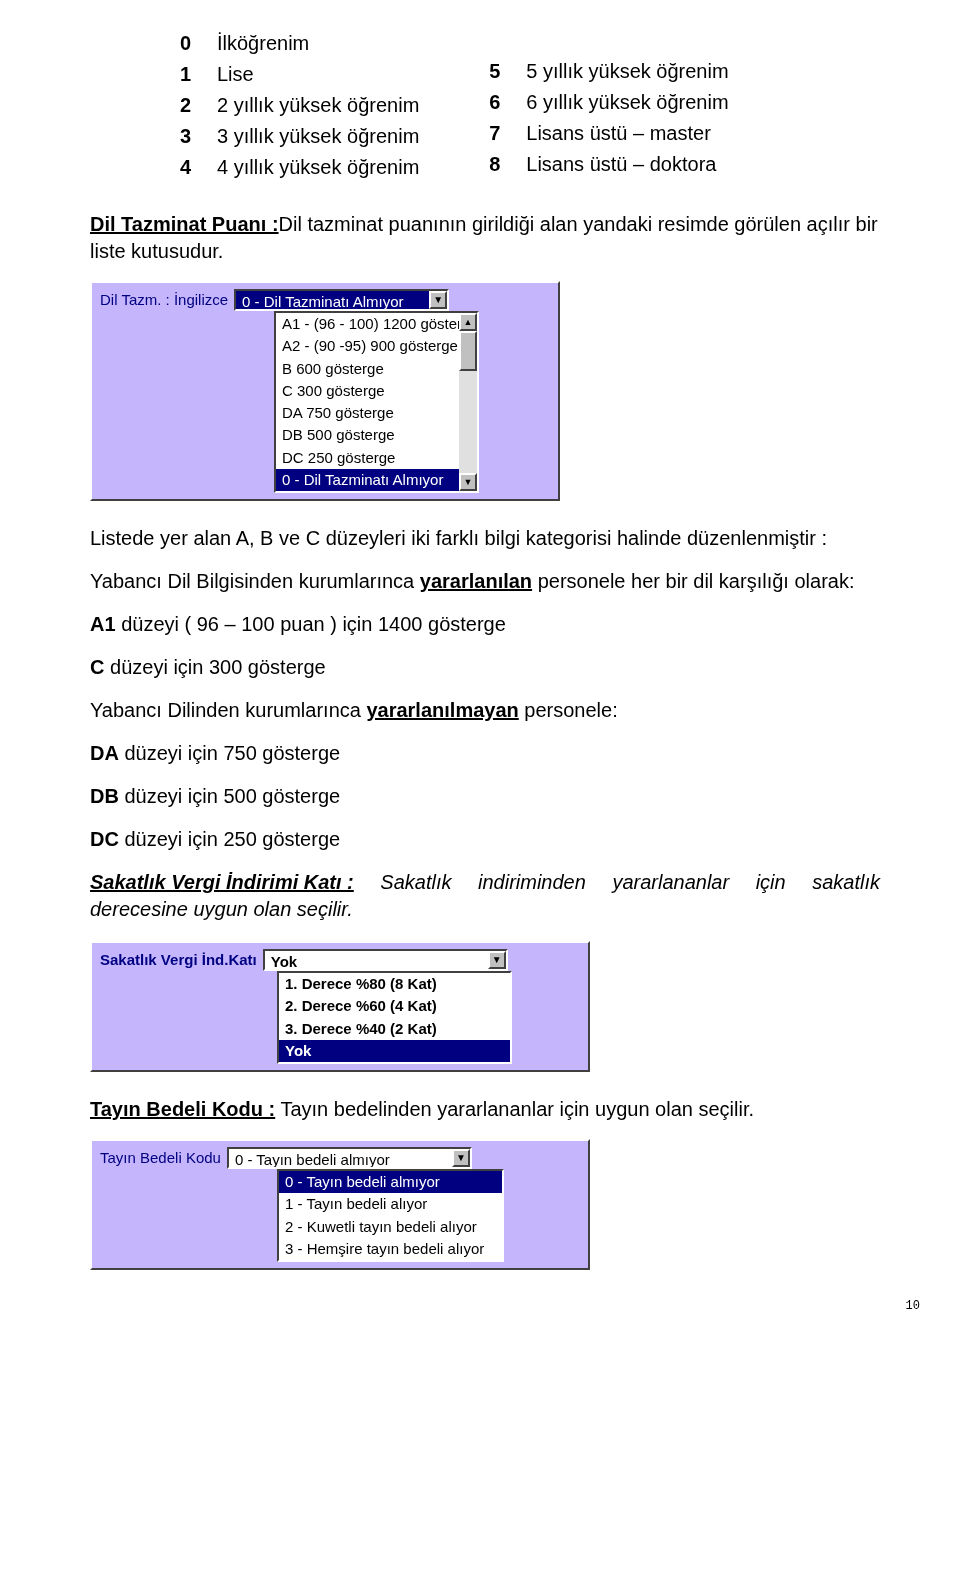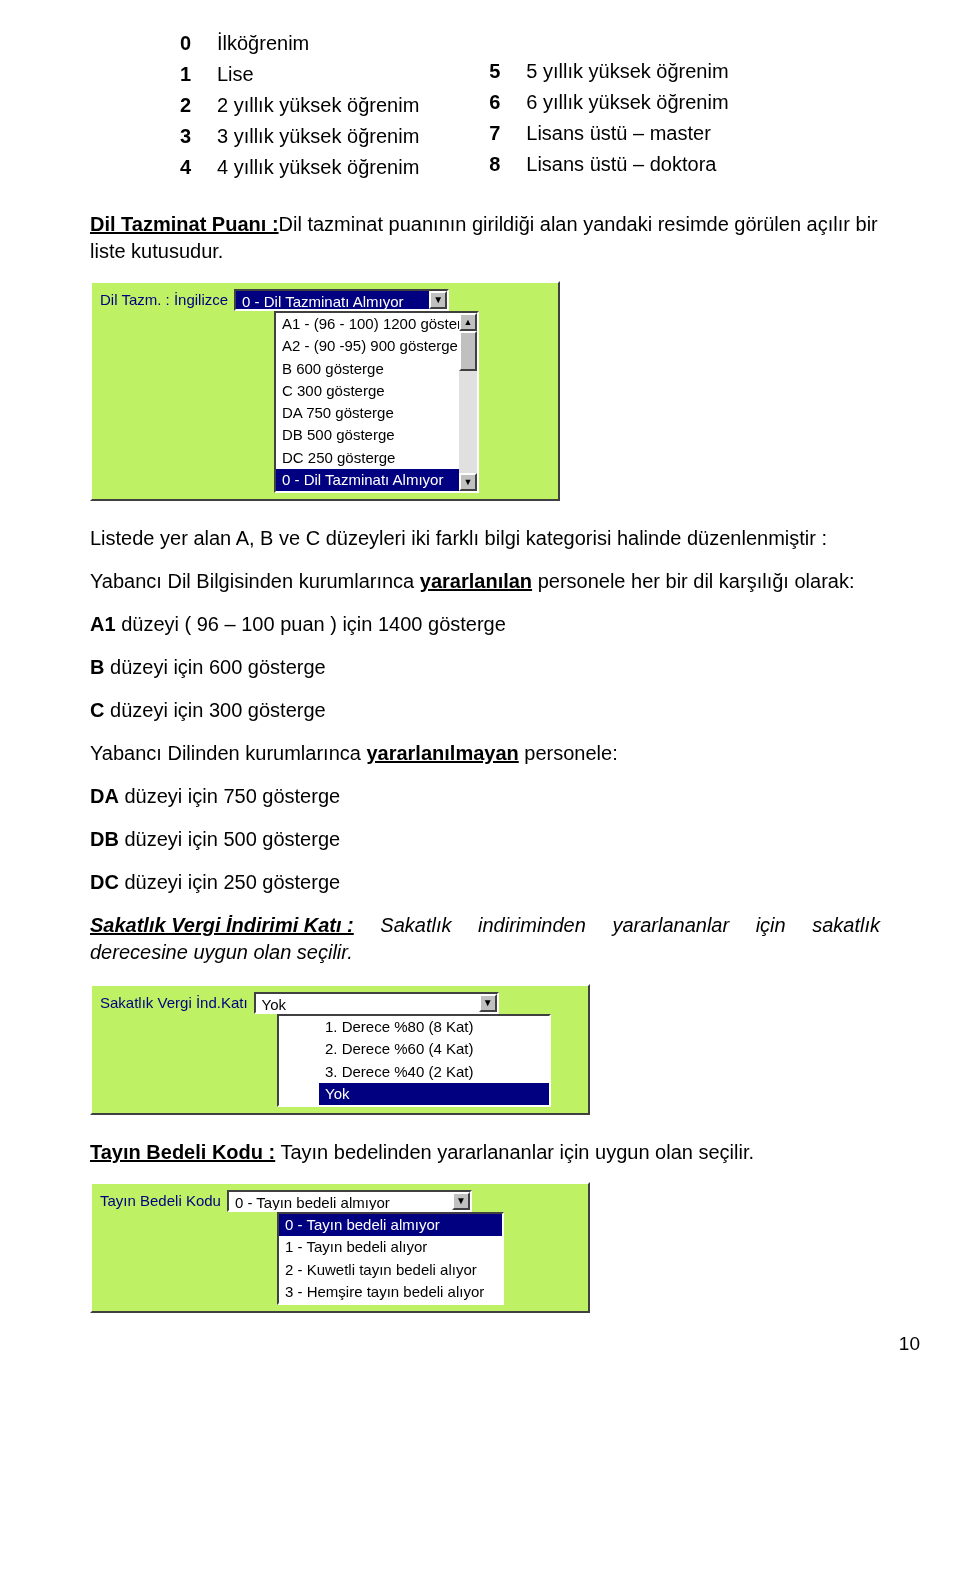--- a/index.html
+++ b/index.html
@@ -36,21 +36,21 @@
 
   
   .para { margin: 0 0 16px 0; }
   .para2 { margin: 0 0 18px 0; text-align: justify; font-style: italic; }
   .bold { font-weight: bold; }
   .underline { text-decoration: underline; }
   .justify-line { display: flex; justify-content: space-between; }
 
   
   .winbox {
-    background: #bef264;
+    background: #c4b5fd;
     border: 2px solid;
     border-color: #ffffff #404040 #404040 #ffffff;
     padding: 6px 8px;
     font-family: "MS Sans Serif", Tahoma, Arial, sans-serif;
     font-size: 15px;
     color: #000080;
     margin-left: -90px;
     margin-bottom: 24px;
   }
   .winrow {
@@ -134,34 +134,35 @@
     height: 40px;
     background: #c0c0c0;
     border: 2px solid;
     border-color: #ffffff #404040 #404040 #ffffff;
   }
 
   .winbox.w1 { width: 470px; }
   .winbox.w1 .combo { width: 215px; }
   .winbox.w1 .listbox { width: 205px; margin-left: 174px; padding-right: 18px; }
 
-  .winbox.w2 { width: 500px; }
+  .winbox.w2 { width: 500px; font-weight: bold; }
   .winbox.w2 .combo { width: 245px; }
-  .winbox.w2 .listbox { width: 274px; margin-left: 177px; padding-left: 40px; }
+  .winbox.w2 .listbox { width: 235px; margin-left: 177px; }
 
   .winbox.w3 { width: 500px; }
   .winbox.w3 .combo { width: 245px; }
   .winbox.w3 .listbox { width: 227px; margin-left: 177px; }
 
   .page-num {
     position: absolute;
     bottom: 10px;
     right: 40px;
-    font-size: 19px;
-    color: #000;
+    font-size: 12px;
+    color: #000;
+    font-family: Liberation Mono, monospace;
   }
 </style>
 </head>
 <body>
 
 <div class="page">
 
   <div class="two-col">
     <div class="edu-list">
       <div class="edu-row">
@@ -238,21 +239,20 @@
     </div>
   </div>
 
   <p class="para" style="margin-left:-90px;">Listede yer alan A, B ve C düzeyleri iki farklı bilgi kategorisi halinde düzenlenmiştir :</p>
   <p class="para" style="margin-left:-90px;">
     <span>Yabancı Dil Bilgisinden kurumlarınca </span><span class="bold underline">yararlanılan</span><span> personele her bir dil karşılığı olarak:</span>
   </p>
 
   <div style="margin-left:-90px;">
     <div class="para"><span class="bold">A1</span><span>  düzeyi ( 96 – 100 puan ) için 1400 gösterge</span></div>
-    <div class="para"><span class="bold">B</span><span>  düzeyi için 600 gösterge</span></div>
     <div class="para"><span class="bold">C</span><span>  düzeyi için 300 gösterge</span></div>
   </div>
 
   <p class="para" style="margin-left:-90px;">
     <span>Yabancı Dilinden kurumlarınca </span><span class="bold underline">yararlanılmayan</span><span> personele:</span>
   </p>
 
   <div style="margin-left:-90px; ">
     <div class="para"><span class="bold">DA</span><span>  düzeyi için 750 gösterge</span></div>
     <div class="para"><span class="bold">DB</span><span>  düzeyi için 500 gösterge</span></div>

